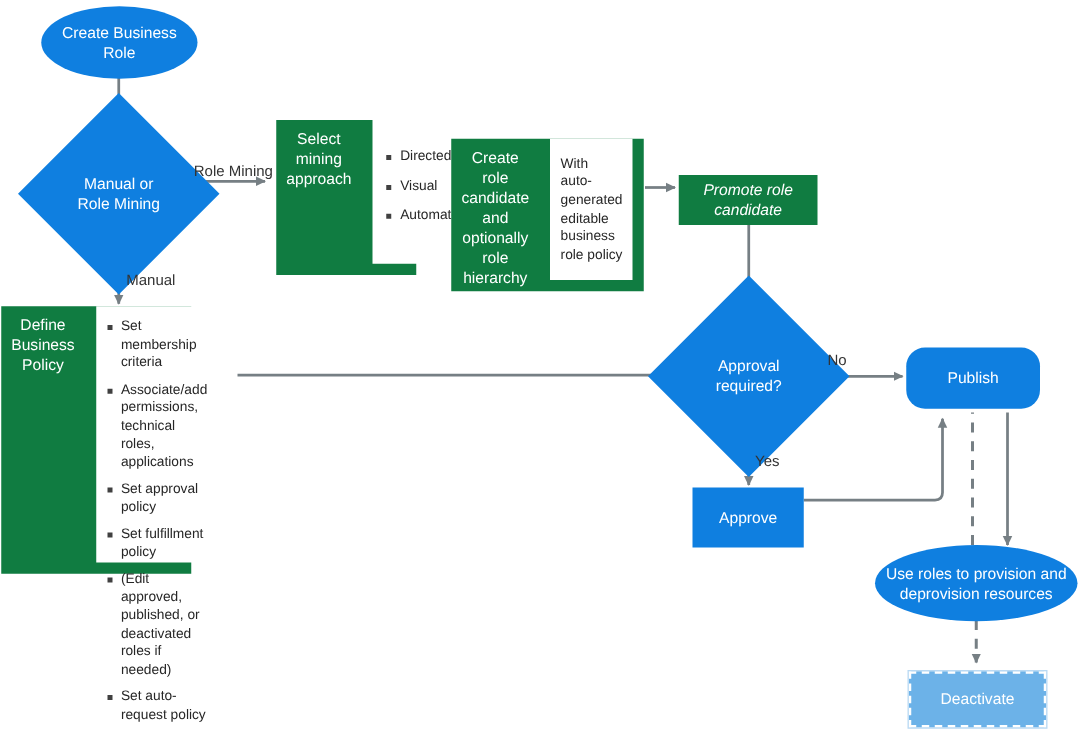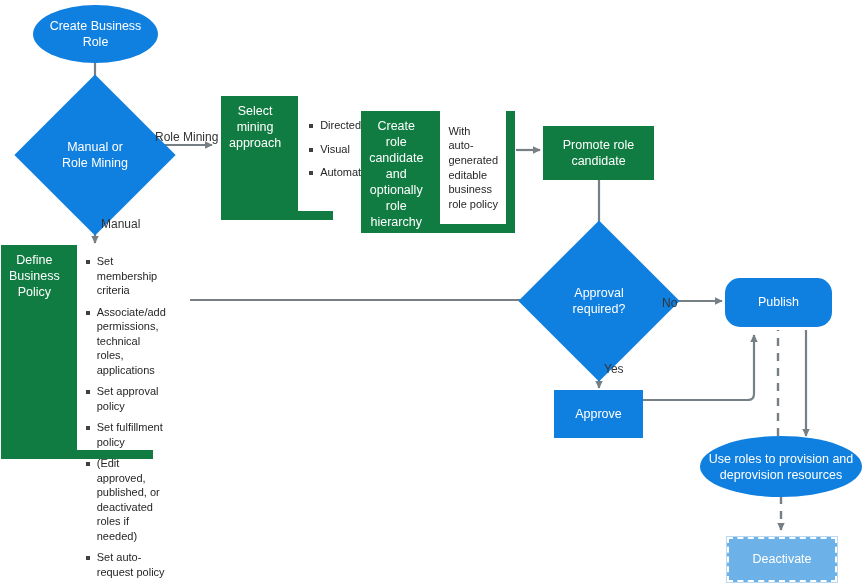--- a/index.html
+++ b/index.html
@@ -228,21 +228,21 @@
     </div>
   </div>
 
   <div class="node panel" style="left:361px; top:111px; width:154px; height:122px; background:#107c41;">
     <div class="panel-title">Create role candidate and optionally role hierarchy</div>
     <div class="panel-body">
       <p>With auto-generated editable business role policy</p>
     </div>
   </div>
 
-  <div class="node rect" style="left:543px; top:126px; width:111px; height:54px; background:#107c41;">
+  <div class="node rect" style="left:543px; top:140px; width:111px; height:40px; background:#107c41;font-style:italic;">
     <span>Promote role candidate</span>
   </div>
 
   <div class="node panel" style="left:1px; top:245px; width:152px; height:214px; background:#107c41;">
     <div class="panel-title">Define Business Policy</div>
     <div class="panel-body left-body">
       <ul class="bullets">
         <li>Set membership criteria</li>
         <li>Associate/add permissions, technical roles, applications</li>
         <li>Set approval policy</li>
@@ -274,17 +274,17 @@
   </div>
 
   <div class="node rect dashed-node" style="left:727px; top:537px; width:110px; height:45px; background:#6cb2e8;">
     <span>Deactivate</span>
   </div>
 
   <div class="edge-label" style="left:155px; top:130px;">Role Mining</div>
 
   <div class="edge-label" style="left:101px; top:217px;">Manual</div>
 
-  <div class="edge-label" style="left:662px; top:296px;">No</div>
+  <div class="edge-label" style="left:662px; top:281px;">No</div>
 
   <div class="edge-label" style="left:604px; top:362px;">Yes</div>
 
 </div>
 
 </body></html>

